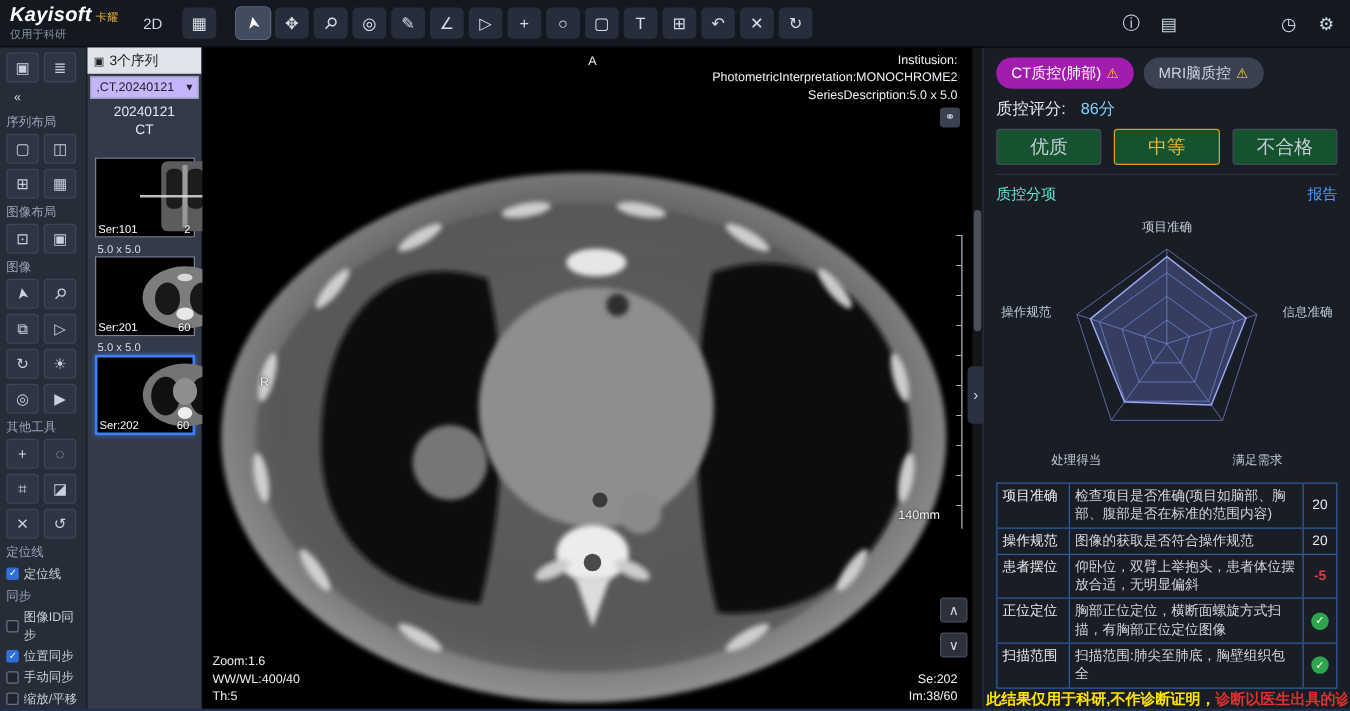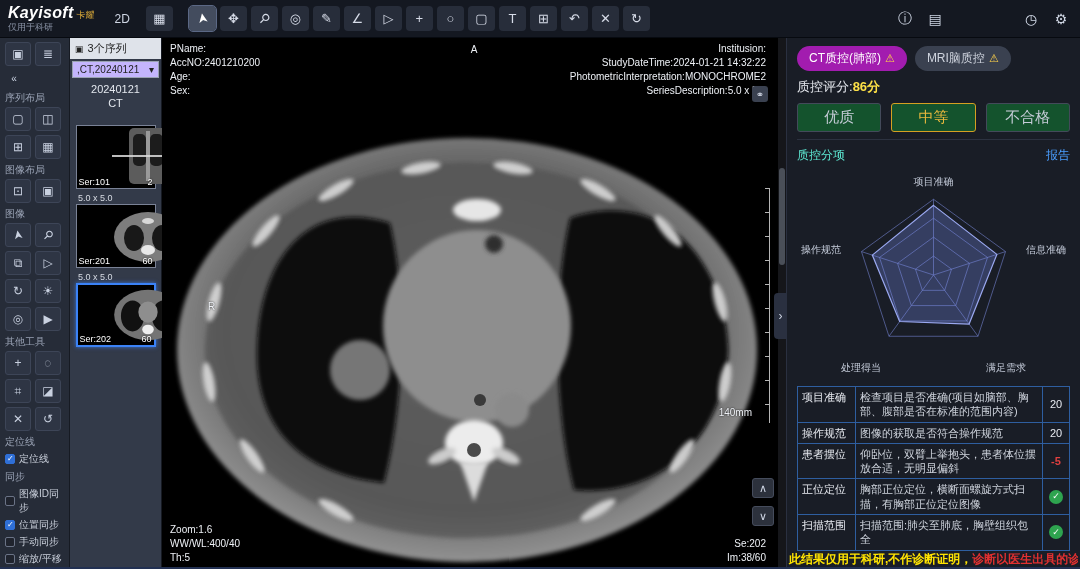--- a/index.html
+++ b/index.html
@@ -56,21 +56,21 @@
   .chev-stack { position:absolute; right:12px; bottom:43px; display:flex; flex-direction:column; gap:8px; }
   .chev-btn { width:22px; height:20px; background:#2c313c; border:1px solid #454c5c; border-radius:3px; color:#cfd6e4; font-size:11px; display:flex; align-items:center; justify-content:center; }
   
   .qcpanel { width:294px; background:#191d26; border-left:1px solid #2a3040; padding:8px 10px 0; position:relative; display:flex; flex-direction:column; gap:7px; flex:none;}
   .panel-handle { position:absolute; left:-13px; top:255px; width:13px; height:46px; background:#2a3040; border-radius:4px 0 0 4px; color:#cfd6e4; display:flex; align-items:center; justify-content:center; font-size:12px;}
   .qtabs { display:flex; gap:8px; }
   .qtab { padding:4px 12px; border-radius:14px; font-size:12px; display:inline-flex; align-items:center; gap:4px; background:#3a4150; color:#cfd4de; }
   .qtab.active { background:#a21caf; color:#fff; }
   .warn-ic { color:#ffd24a; font-size:11px; }
   .score-line { font-size:13px; color:#e6e9ef; }
-  .score-val { color:#fde047; font-weight:bold; }
+  .score-val { color:#7dd3fc; font-weight:normal;margin-left:12px; }
   .grade-row { display:flex; gap:10px; }
   .grade-btn { flex:1; padding:4px 0; text-align:center; background:#14532d; border:1px solid #434a5a; border-radius:3px; color:#c7cdd9; font-size:15px; }
   .grade-btn.selected { border-color:#d5a021; color:#e9b83d; }
   .qc-subhdr { display:flex; justify-content:space-between; align-items:center; border-top:1px solid #2c3240; padding-top:7px; }
   .qc-subhdr .title { color:#5eead4; font-size:12px; }
   .qc-subhdr .link { color:#4a9eff; font-size:12px; }
   .radar-box { position:relative; height:208px; }
   .radar-box svg { width:100%; height:100%; }
   .radar-label { position:absolute; font-size:10px; color:#c3cad8; white-space:nowrap; }
   .rl-top { left:50%; transform:translateX(-50%); top:4px; }
@@ -376,30 +376,23 @@
         <ellipse cx="436" cy="472" rx="20" ry="5.5" transform="rotate(150 436 472)"></ellipse>
         <ellipse cx="174" cy="472" rx="20" ry="5.5" transform="rotate(-150 174 472)"></ellipse>
         <ellipse cx="90" cy="418" rx="20" ry="5.5" transform="rotate(-125 90 418)"></ellipse>
         <ellipse cx="47" cy="344" rx="20" ry="5.5" transform="rotate(-100 47 344)"></ellipse>
         <ellipse cx="52" cy="264" rx="20" ry="5.5" transform="rotate(-75 52 264)"></ellipse>
         <ellipse cx="104" cy="193" rx="20" ry="5.5" transform="rotate(-50 104 193)"></ellipse>
         <ellipse cx="174" cy="152" rx="20" ry="5.5" transform="rotate(-30 174 152)"></ellipse>
         <ellipse cx="259" cy="130" rx="20" ry="5.5" transform="rotate(-10 259 130)"></ellipse>
       </g>
     </svg>
-    <div class="ovl" style="left:8px; top:4px;">
-      <div>PName:</div>
-      <div>AccNO:2401210200</div>
-      <div>Age:</div>
-      <div>Sex:</div>
-    </div>
     <div class="ovl" style="left:50%; top:5px; transform:translateX(-50%);">A</div>
     <div class="ovl tr" style="right:20px; top:4px;">
       <div>Institusion:</div>
-      <div>StudyDateTime:2024-01-21 14:32:22</div>
       <div>PhotometricInterpretation:MONOCHROME2</div>
       <div>SeriesDescription:5.0 x 5.0</div>
     </div>
     <div class="link-btn">
         <span>⚭</span>
       </div>
     <div class="ovl" style="left:46px; top:262px;">R</div>
     <div class="scale-ruler"></div>
     <div class="ovl" style="right:34px; top:368px;">140mm</div>
     <div class="ovl" style="left:8px; bottom:4px;">

